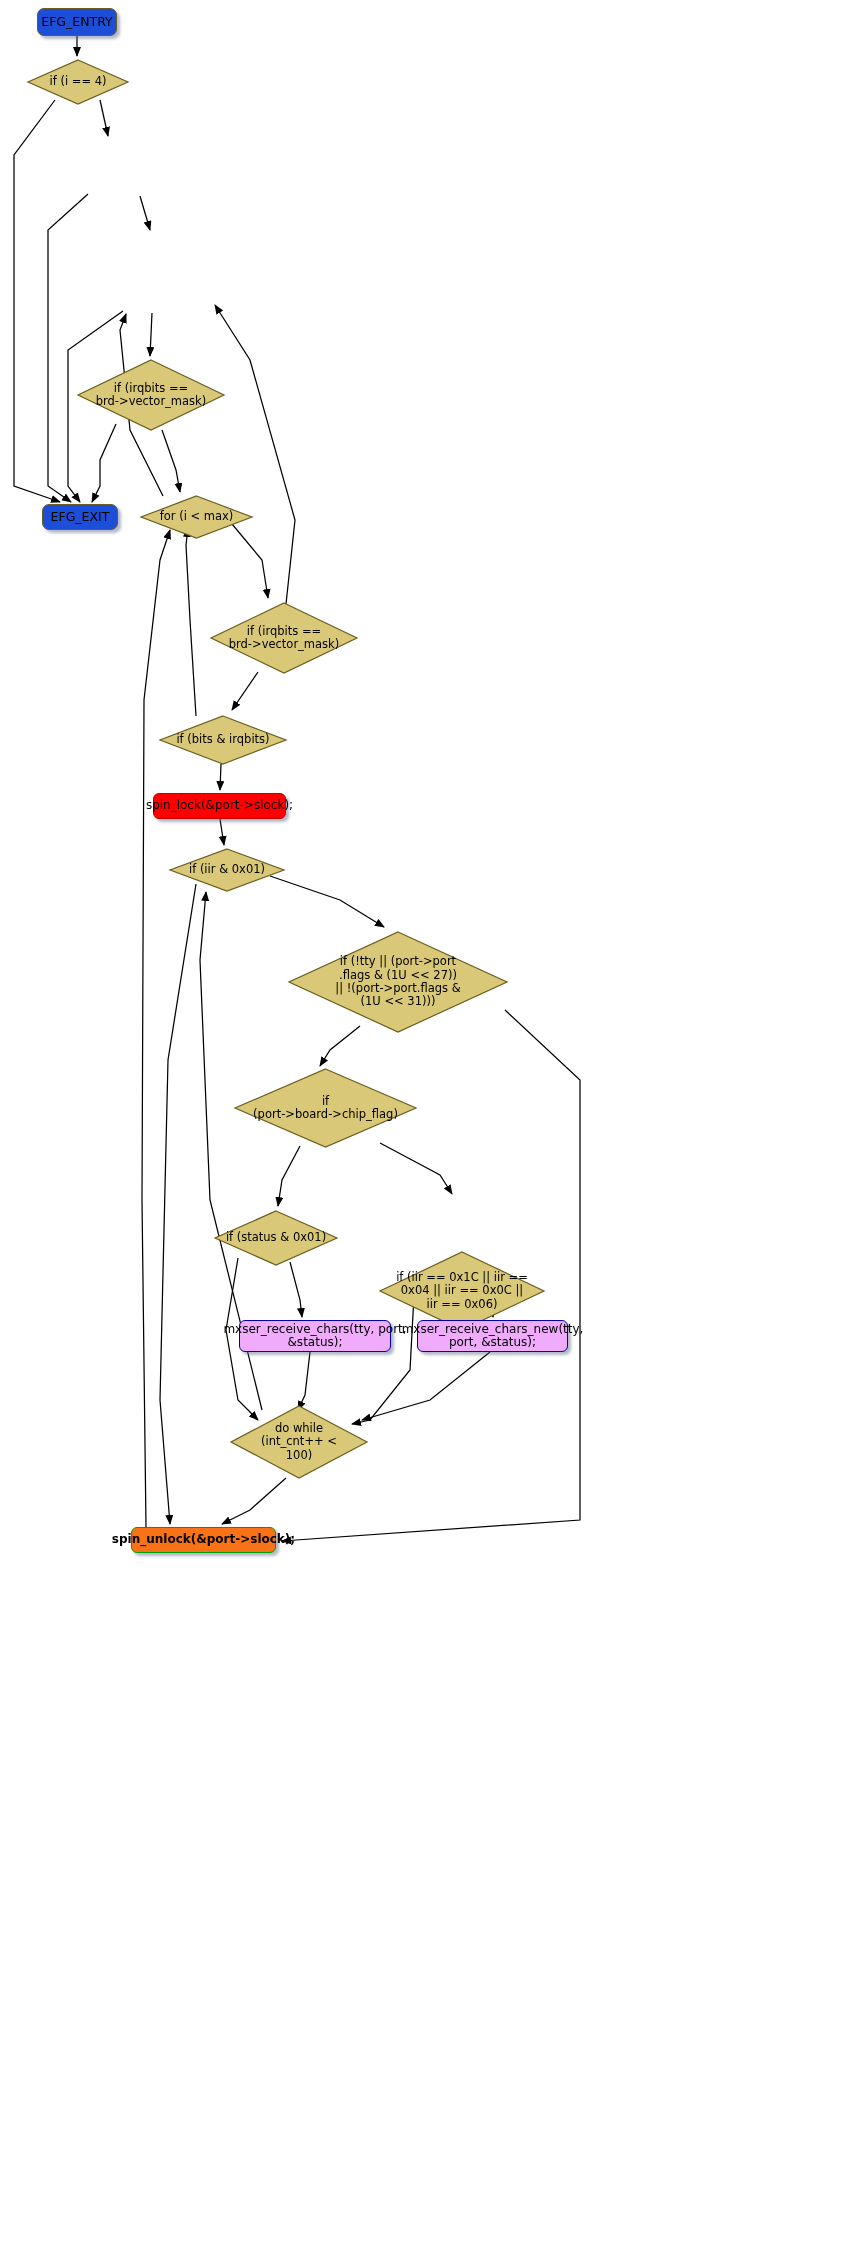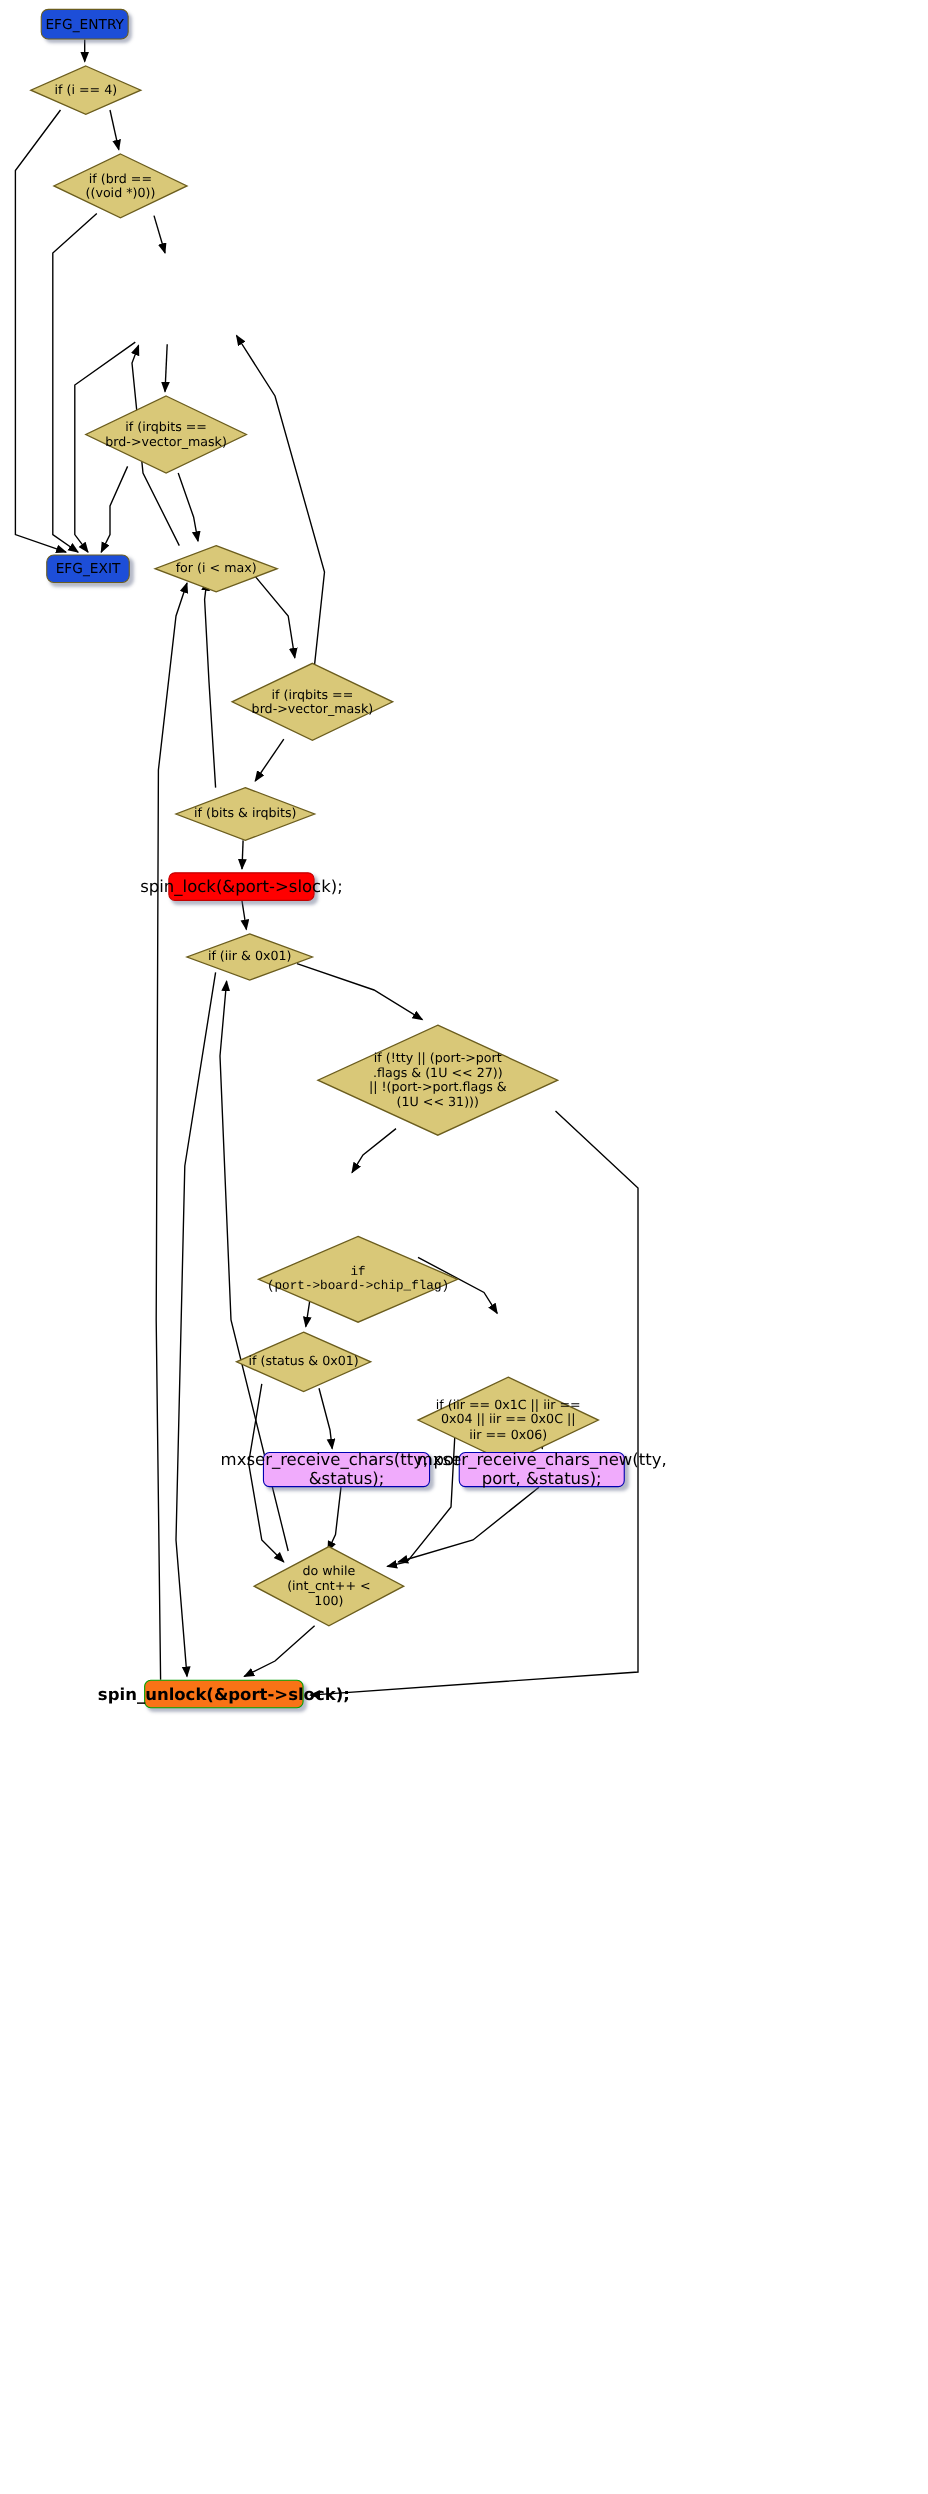--- a/index.html
+++ b/index.html
@@ -21,21 +21,21 @@
   }
   .term .lbl{font-size:12.5px;line-height:1.15;white-space:pre;text-align:center;}
 
   
   .act{
     border-radius:6px;
     display:flex;align-items:center;justify-content:center;
     box-shadow:3px 3px 3px rgba(90,100,130,.45);
     text-align:center;
   }
-  .act .lbl{font-size:15px;line-height:1.12;color:#000;white-space:pre;padding:1px 21px;}
+  .act .lbl{font-size:12px;line-height:1.12;color:#000;white-space:pre;padding:1px 21px;}
   .act.red{background:#ff0000;border:1.5px solid #c40000;}
   .act.red .lbl{color:#000;}
   .act.blue{background:#f0abfc;border:1.5px solid #0000b0;}
   .act.blue .lbl{color:#000;}
   .act.green{background:#f97316;border:1.5px solid #00a000;font-weight:bold;}
   .act.green .lbl{color:#000;}
 
   
   .dia{position:absolute;}
   .dia .shape{position:absolute;left:0;top:0;width:100%;height:100%;}
@@ -128,27 +128,20 @@
     <span class="lbl">EFG_ENTRY</span>
   </div>
 
   <div class="dia" style="left:26px;top:58px;width:104px;height:48px;">
     <svg class="shape" viewBox="0 0 104 48" preserveAspectRatio="none">
       <polygon points="52,2 102,24 52,46 2,24" fill="#d9c878" stroke="#6b5d1e" stroke-width="1.2"></polygon>
     </svg>
     <span class="lbl">if (i == 4)</span>
   </div>
 
-  <div class="dia" style="left:47px;top:138px;width:125px;height:62px;">
-    <svg class="shape" viewBox="0 0 125 62" preserveAspectRatio="none">
-      <polygon points="62.5,2 123,31 62.5,60 2,31" fill="#d9c878" stroke="#6b5d1e" stroke-width="1.2"></polygon>
-    </svg>
-    <span class="lbl">if (brd ==
-((void *)0))</span>
-  </div>
 
 
   <div class="dia" style="left:76px;top:358px;width:150px;height:74px;">
     <svg class="shape" viewBox="0 0 150 74" preserveAspectRatio="none">
       <polygon points="75,2 148,37 75,72 2,37" fill="#d9c878" stroke="#6b5d1e" stroke-width="1.2"></polygon>
     </svg>
     <span class="lbl">if (irqbits ==
 brd-&gt;vector_mask)</span>
   </div>
 
@@ -192,21 +185,21 @@
   <div class="dia" style="left:287px;top:930px;width:222px;height:104px;">
     <svg class="shape" viewBox="0 0 222 104" preserveAspectRatio="none">
       <polygon points="111,2 220,52 111,102 2,52" fill="#d9c878" stroke="#6b5d1e" stroke-width="1.2"></polygon>
     </svg>
     <span class="lbl">if (!tty || (port-&gt;port
 .flags &amp; (1U &lt;&lt; 27))
 || !(port-&gt;port.flags &amp;
 (1U &lt;&lt; 31)))</span>
   </div>
 
-  <div class="dia" style="left:233px;top:1122px;width:185px;height:82px;font-family:Liberation Mono, monospace;">
+  <div class="dia" style="left:233px;top:1067px;width:185px;height:82px;">
     <svg class="shape" viewBox="0 0 185 82" preserveAspectRatio="none">
       <polygon points="92.5,2 183,41 92.5,80 2,41" fill="#d9c878" stroke="#6b5d1e" stroke-width="1.2"></polygon>
     </svg>
     <span class="lbl">if
 (port-&gt;board-&gt;chip_flag)</span>
   </div>
 
   <div class="dia" style="left:213px;top:1209px;width:126px;height:58px;">
     <svg class="shape" viewBox="0 0 126 58" preserveAspectRatio="none">
       <polygon points="63,2 124,29 63,56 2,29" fill="#d9c878" stroke="#6b5d1e" stroke-width="1.2"></polygon>

